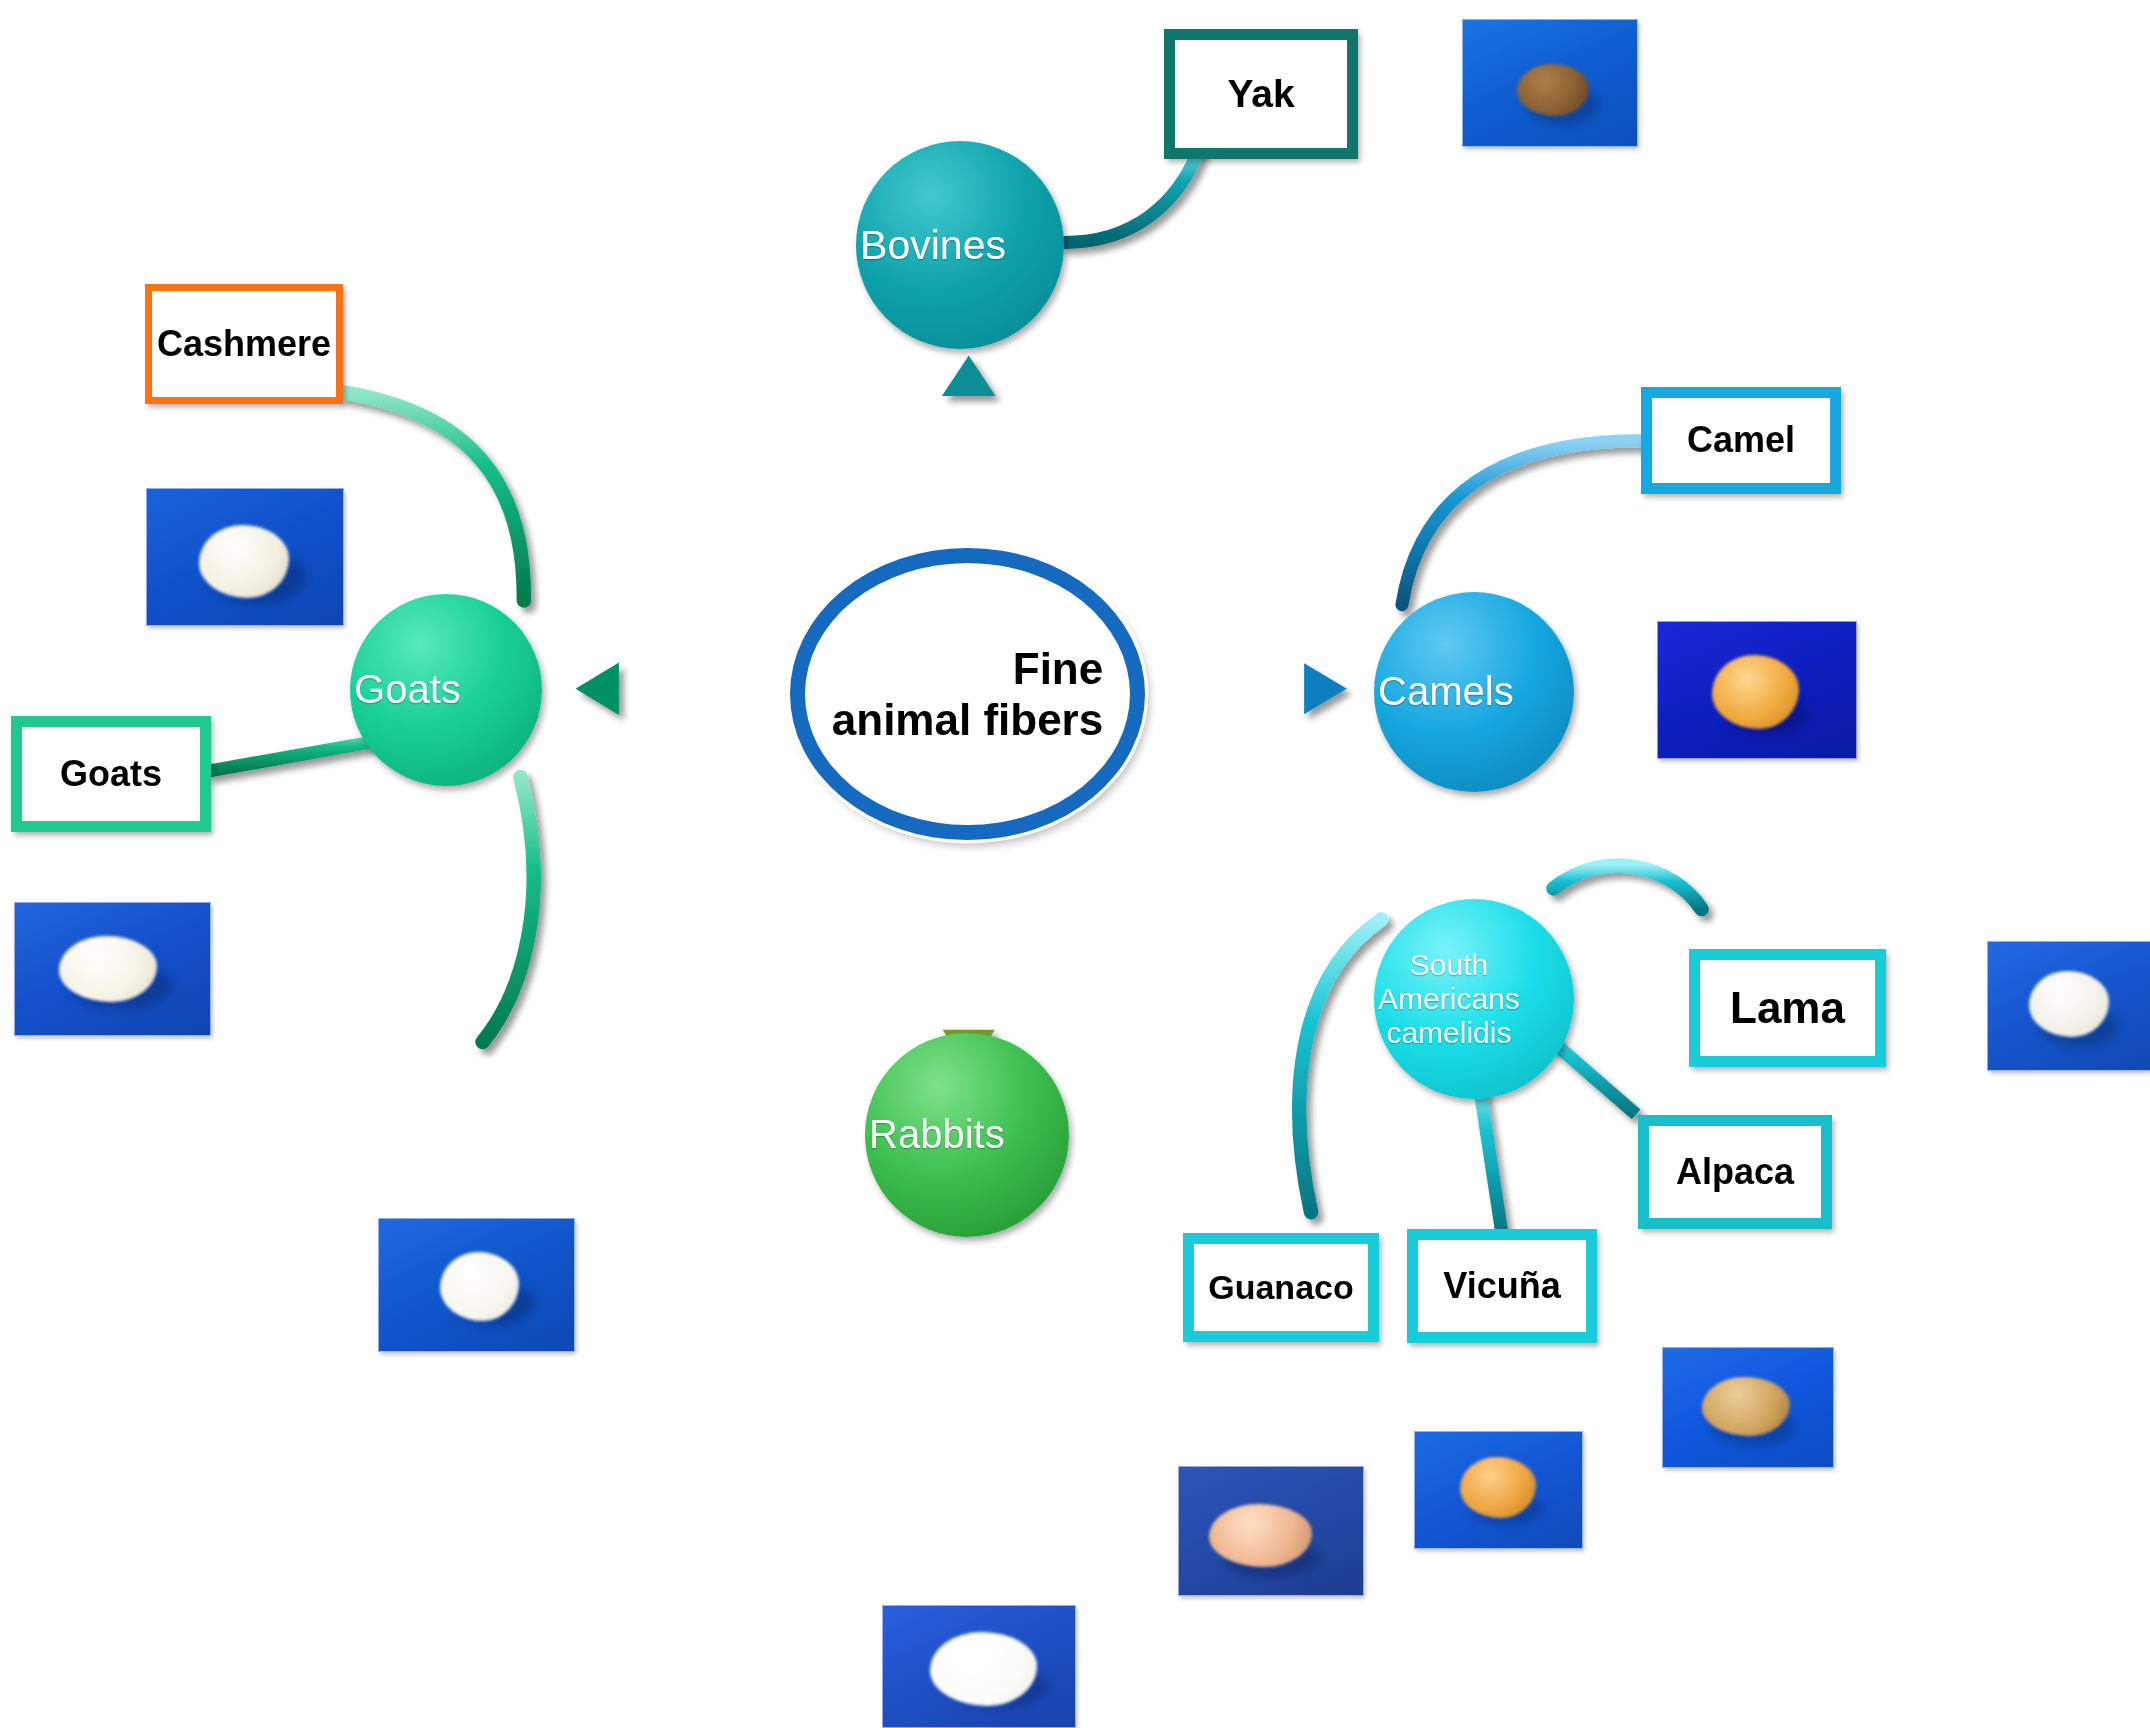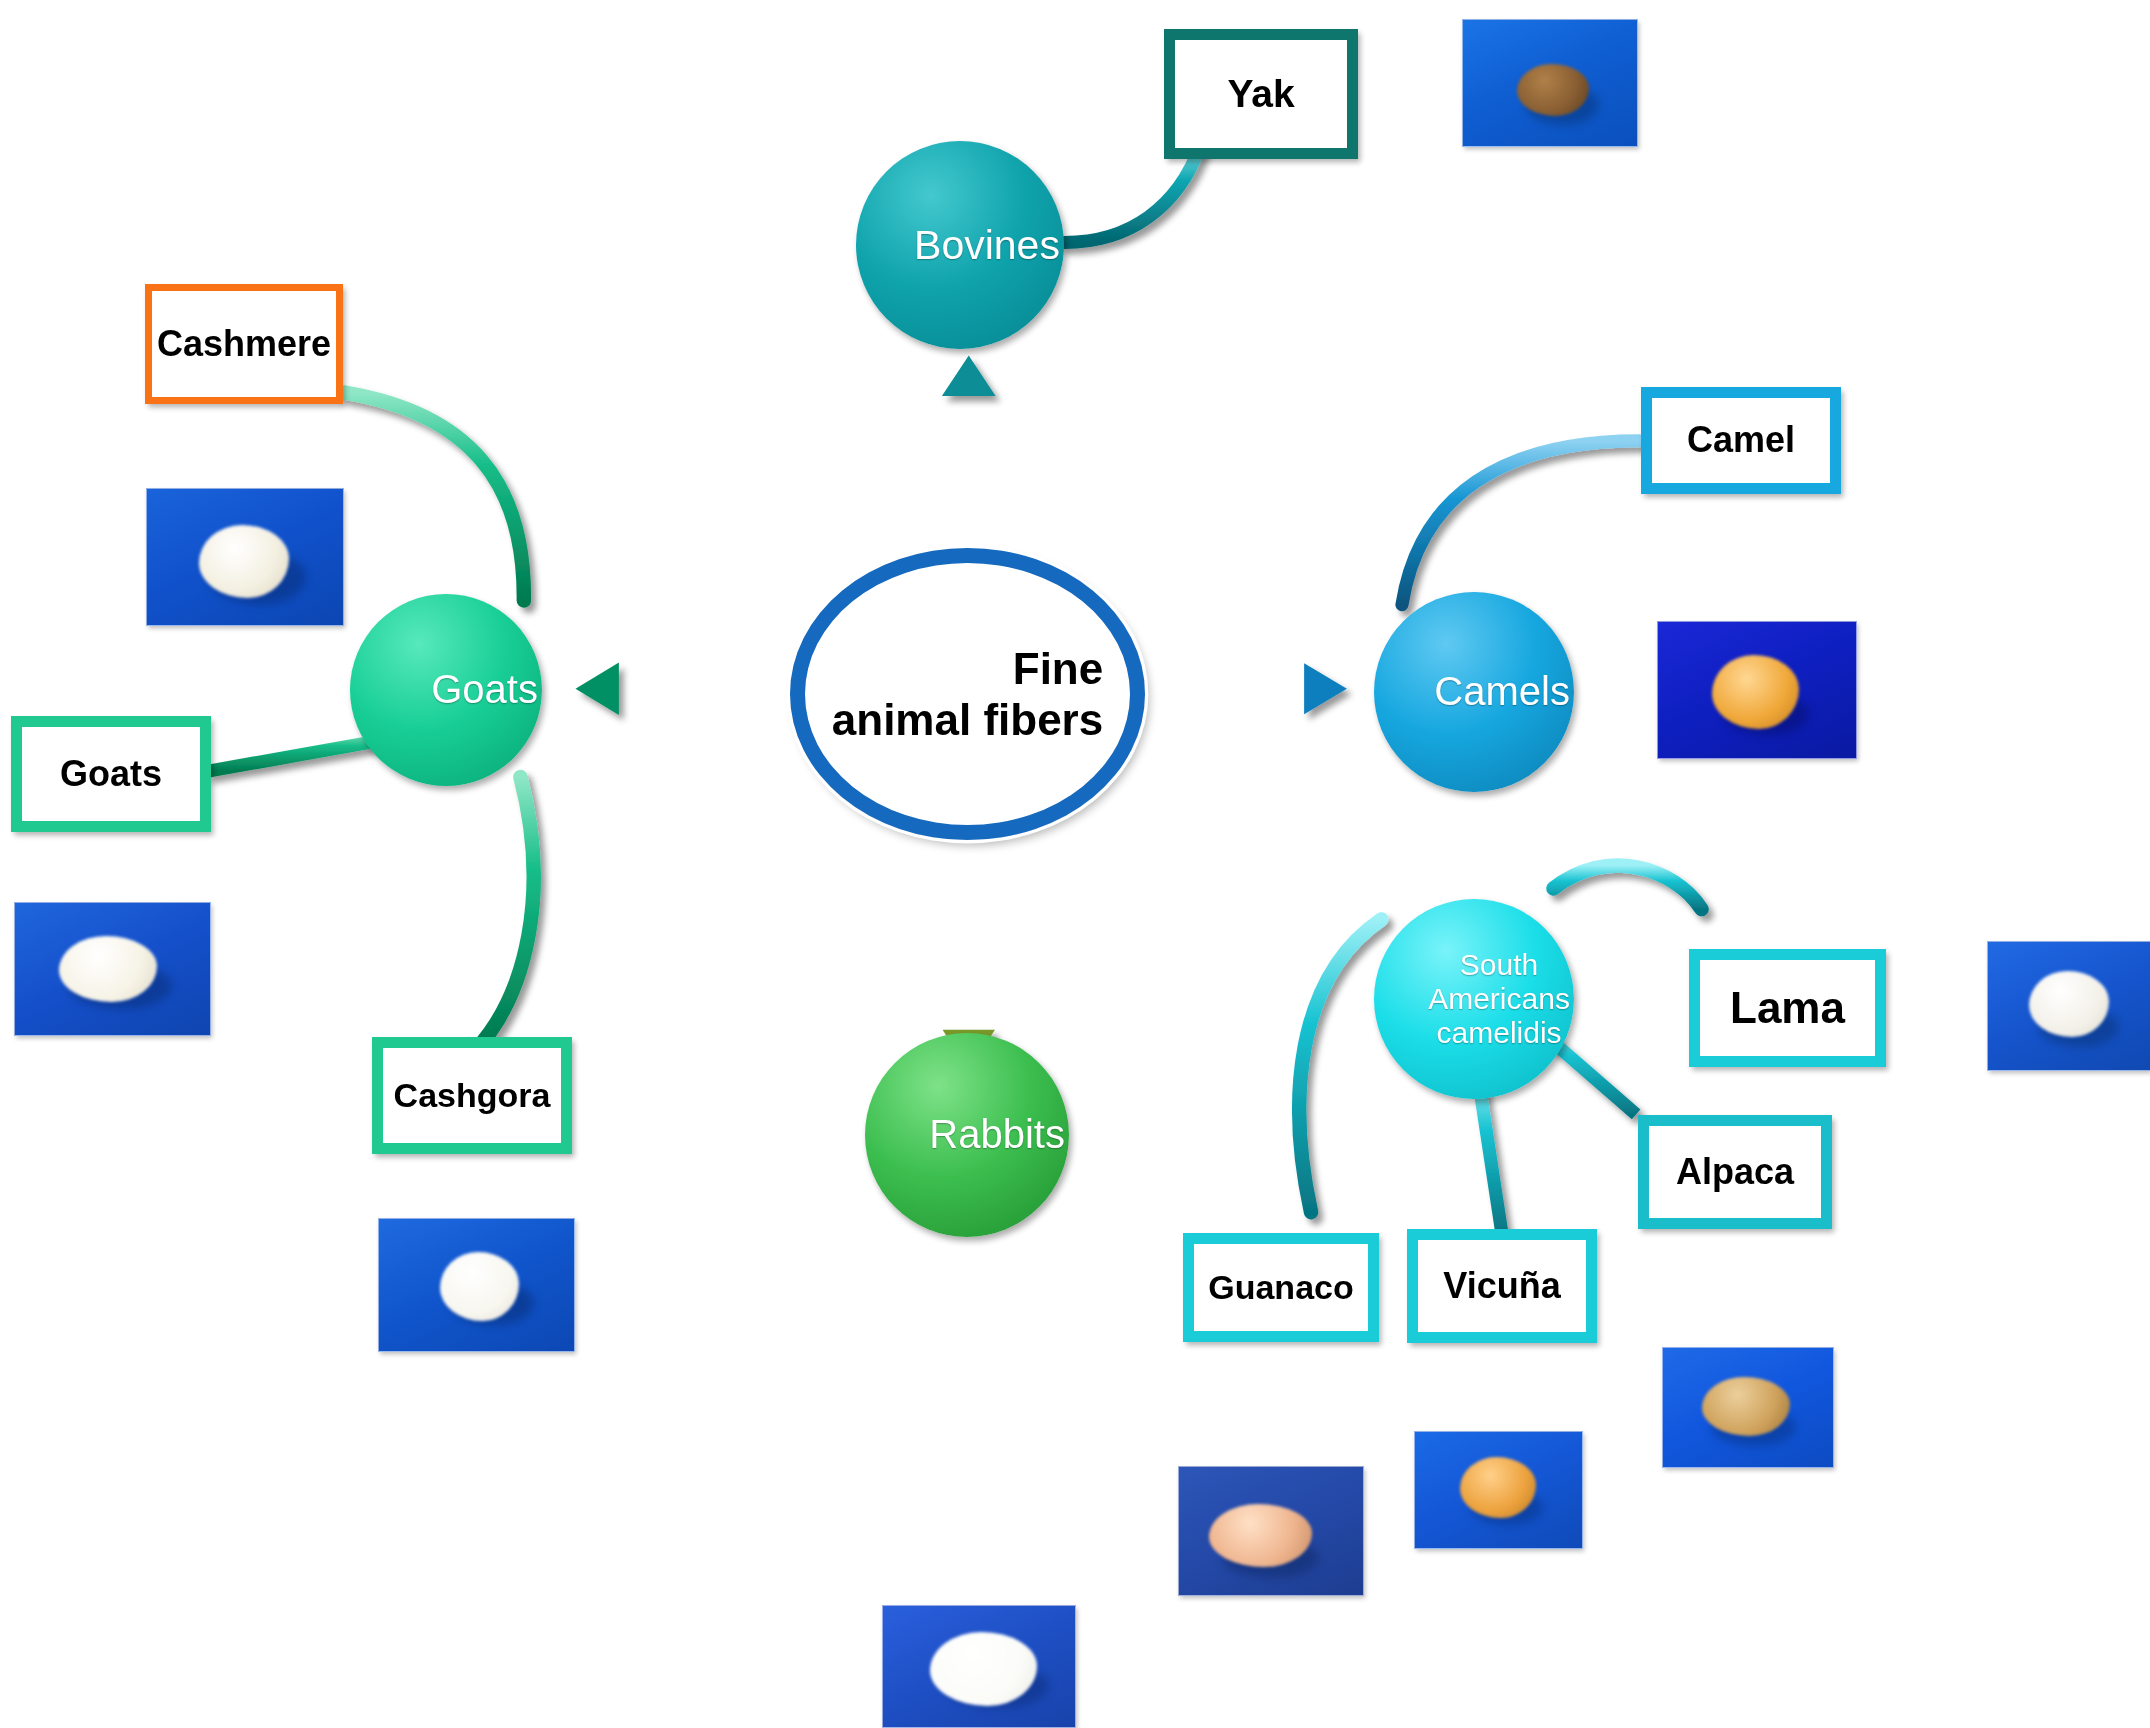--- a/index.html
+++ b/index.html
@@ -25,21 +25,21 @@
     font-weight:bold;
     color:#000000;
     box-sizing:border-box;
   }
   .hub .hub-label{line-height:1.16;}
 
   
   .node{
     position:absolute;
     border-radius:50%;
-    display:flex;align-items:center;justify-content:flex-end;
+    display:flex;align-items:center;justify-content:flex-start;
     text-align:center;
     color:#ffffff;
     box-sizing:border-box;
     text-shadow:0 0.7px 1.4px rgba(0,0,0,.30);
     box-shadow:2.8px 4.1px 6.2px rgba(0,0,0,.33);
   }
   .node .node-label{line-height:1.14;padding:0 4.1px;}
 
   
   .fbox{
@@ -212,23 +212,20 @@
   </div>
 
   <div class="fbox" style="left:145px;top:284px;width:198px;height:120px;border:7px solid #f97316;font-size:36px;">
     <span class="fbox-label">Cashmere</span>
   </div>
 
   <div class="fbox" style="left:11px;top:716px;width:200px;height:116px;border:11px solid #1FC98F;font-size:36px;">
     <span class="fbox-label">Goats</span>
   </div>
 
-  <div class="fbox" style="left:372px;top:1037px;width:200px;height:117px;border:11px solid #1FC98F;font-size:34px;">
-    <span class="fbox-label">Cashgora</span>
-  </div>
 
 
   <div class="fbox" style="left:1641px;top:387px;width:200px;height:107px;border:11px solid #18A8E0;font-size:36px;">
     <span class="fbox-label">Camel</span>
   </div>
 
   <div class="fbox" style="left:1689px;top:949px;width:197px;height:118px;border:11px solid #1ACBD8;font-size:44px;">
     <span class="fbox-label">Lama</span>
   </div>
 

